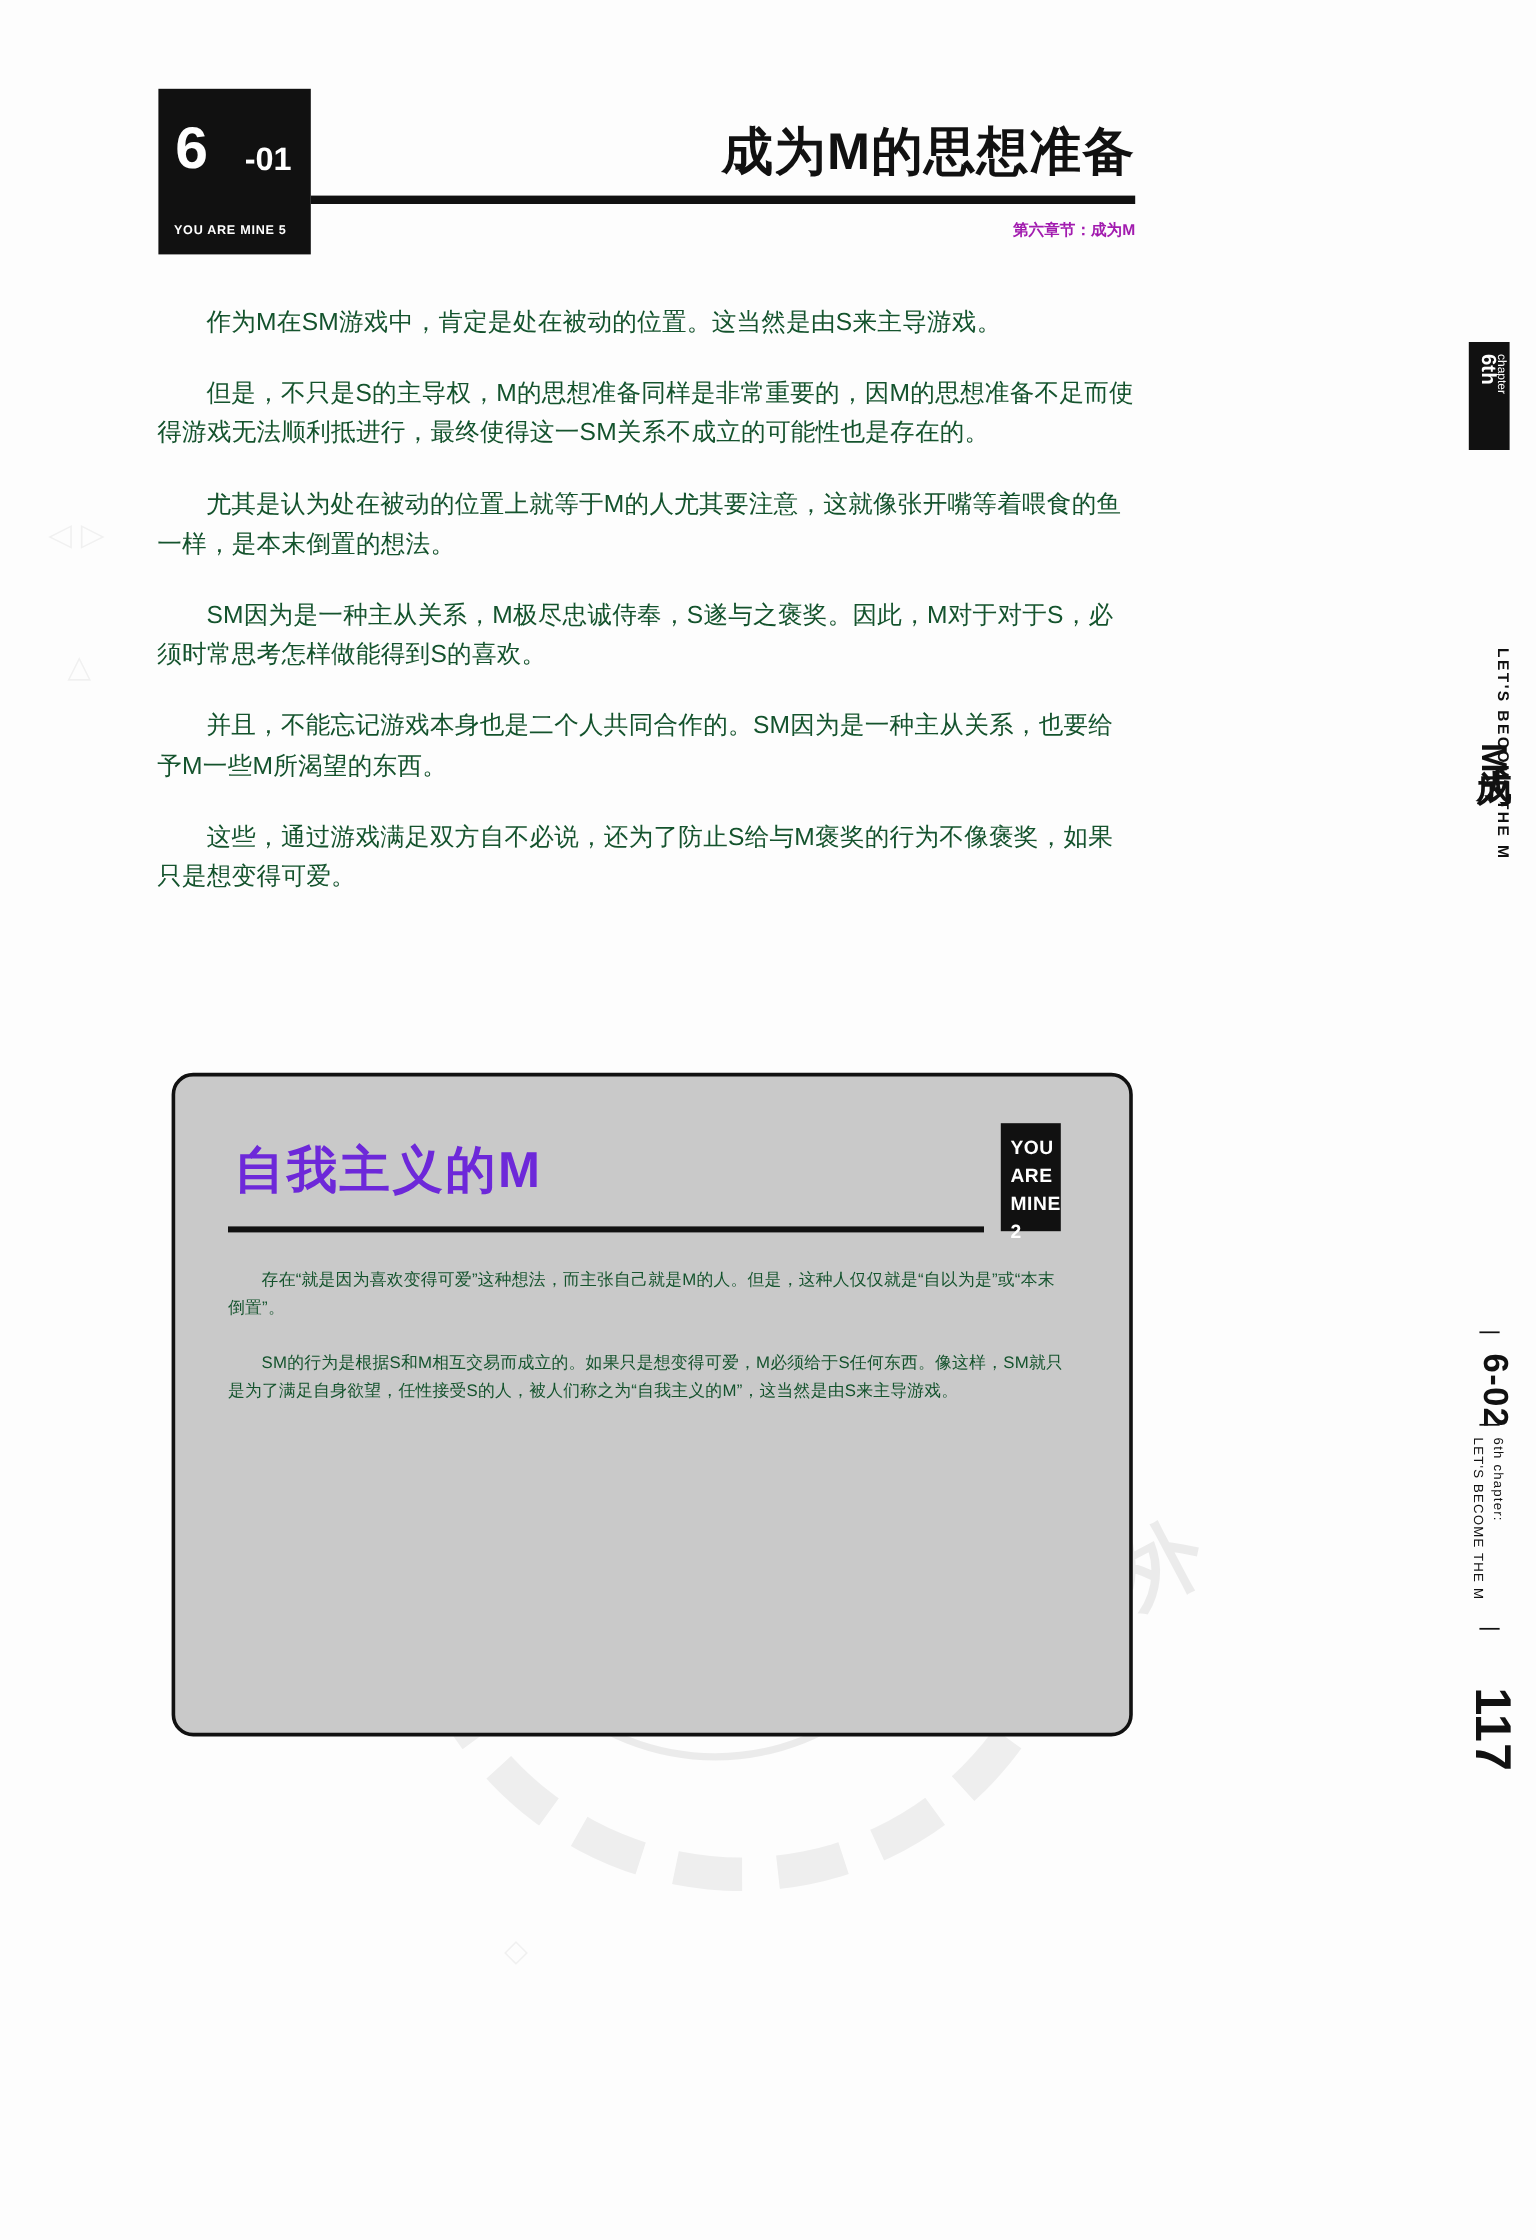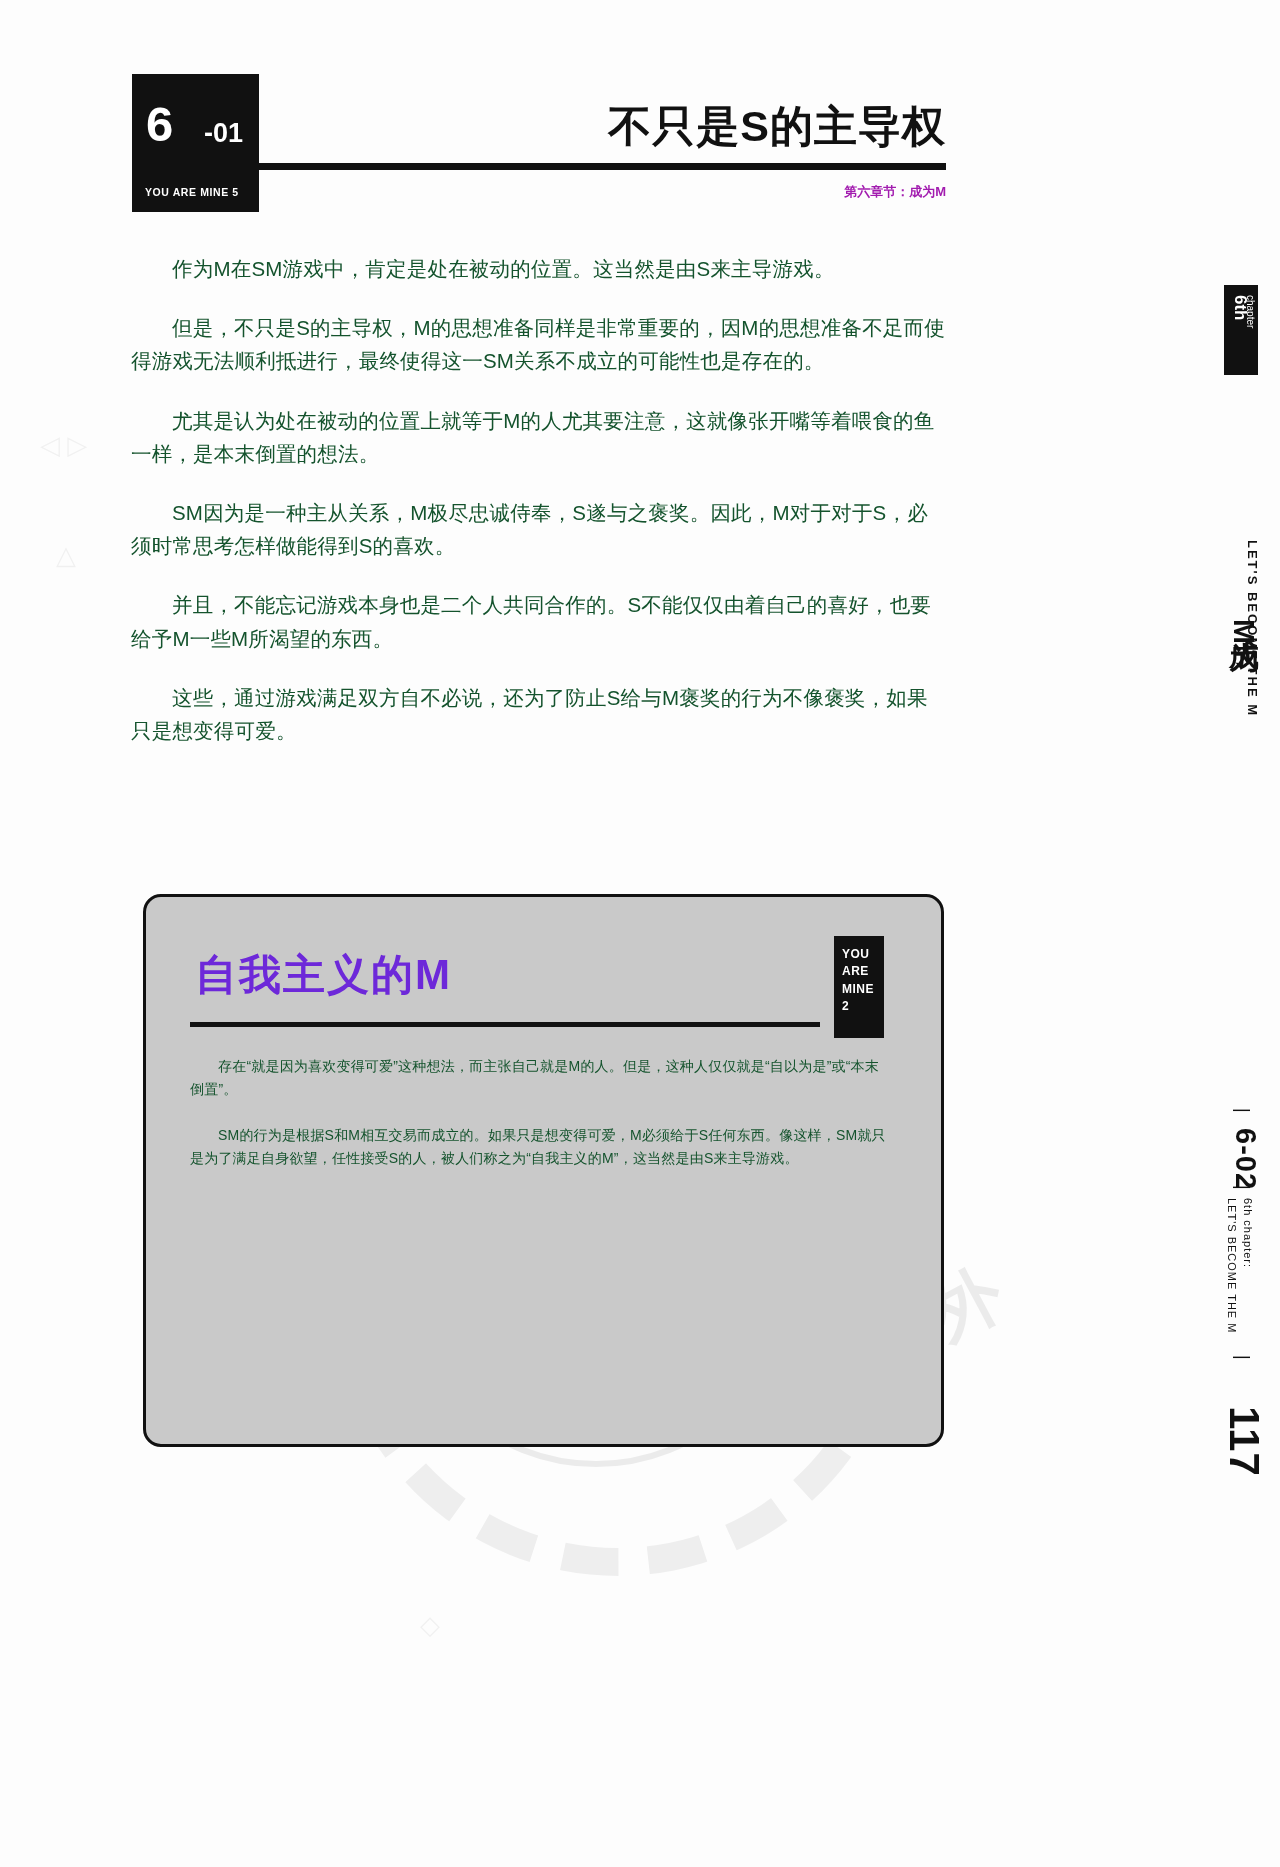--- a/index.html
+++ b/index.html
@@ -270,24 +270,24 @@
     top: 125px;
     width: 630px;
     height: 5px;
     background: #111111;
   }
   .callout-badge {
     position: absolute;
     right: 57px;
     top: 39px;
     width: 50px;
-    height: 102px;
+    height: 90px;
     background: #111111;
     color: #ffffff;
-    font-size: 12px;
+    font-size: 16px;
     font-weight: 700;
     line-height: 1.45;
     padding: 10px 0 0 8px;
     box-sizing: border-box;
     letter-spacing: 0.5px;
   }
   .callout-body {
     position: absolute;
     left: 44px;
     top: 158px;
@@ -313,30 +313,30 @@
   <div class="wm-small-shape" style="left:56px; top:540px;">△</div>
   <div class="wm-small-shape" style="left:420px; top:1610px;">◇</div>
 
   <div class="header">
     <div class="chapter-badge">
       <span class="num">6</span>
       <span class="sub">-01</span>
       <span class="brand">YOU ARE MINE 5</span>
     </div>
     <div class="header-rule"></div>
-    <div class="header-title">不只是S的主导权</div>
+    <div class="header-title">成为M的思想准备</div>
     <div class="header-sub">第六章节：成为M</div>
   </div>
 
   <div class="body-col">
     <p class="para">作为M在SM游戏中，肯定是处在被动的位置。这当然是由S来主导游戏。</p>
     <p class="para">但是，不只是S的主导权，M的思想准备同样是非常重要的，因M的思想准备不足而使得游戏无法顺利抵进行，最终使得这一SM关系不成立的可能性也是存在的。</p>
     <p class="para">尤其是认为处在被动的位置上就等于M的人尤其要注意，这就像张开嘴等着喂食的鱼一样，是本末倒置的想法。</p>
     <p class="para">SM因为是一种主从关系，M极尽忠诚侍奉，S遂与之褒奖。因此，M对于对于S，必须时常思考怎样做能得到S的喜欢。</p>
-    <p class="para">并且，不能忘记游戏本身也是二个人共同合作的。S不能仅仅由着自己的喜好，也要给予M一些M所渴望的东西。</p>
+    <p class="para">并且，不能忘记游戏本身也是二个人共同合作的。SM因为是一种主从关系，也要给予M一些M所渴望的东西。</p>
     <p class="para">这些，通过游戏满足双方自不必说，还为了防止S给与M褒奖的行为不像褒奖，如果只是想变得可爱。</p>
   </div>
 
   <div class="callout">
     <div class="callout-title">自我主义的M</div>
     <div class="callout-rule"></div>
     <div class="callout-badge">
       <div>YOU</div>
       <div>ARE</div>
       <div>MINE</div>

